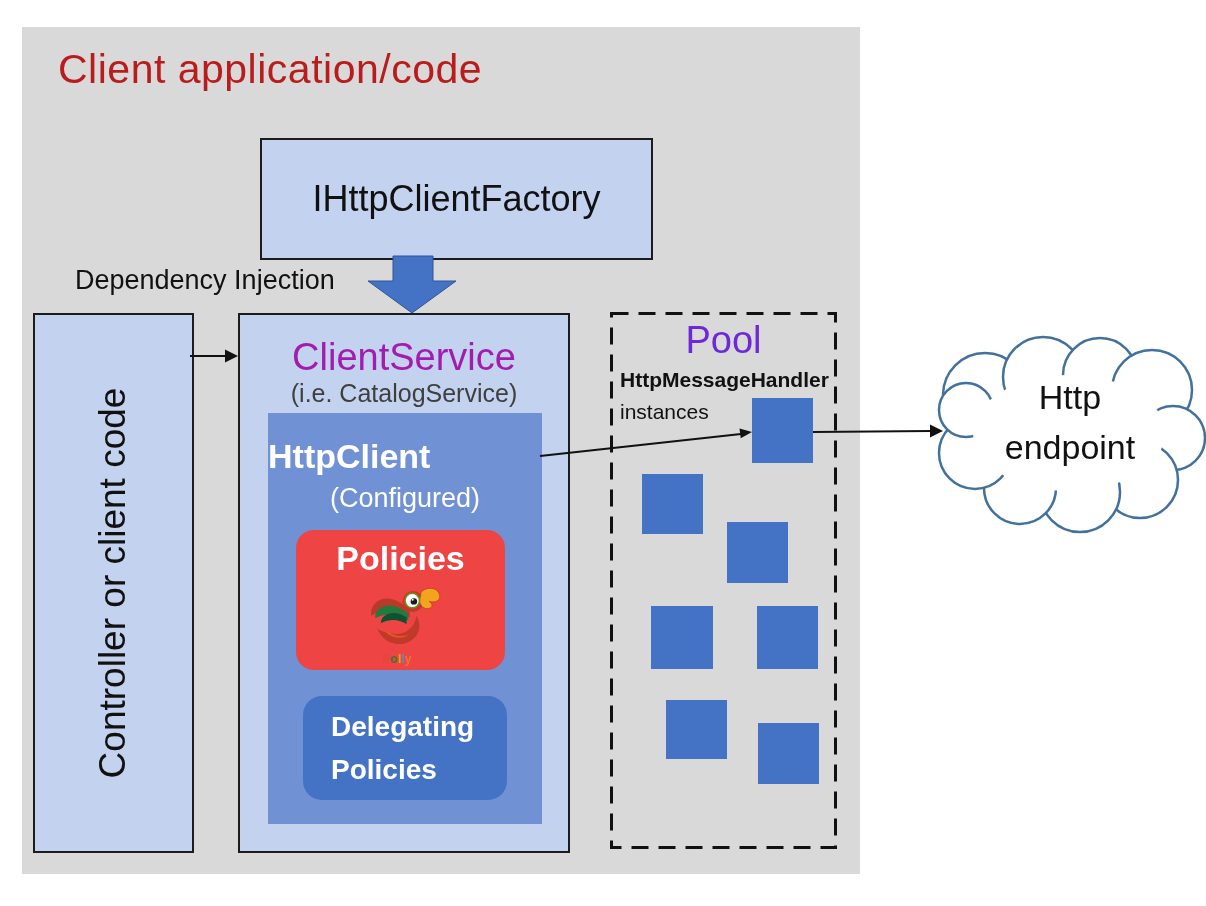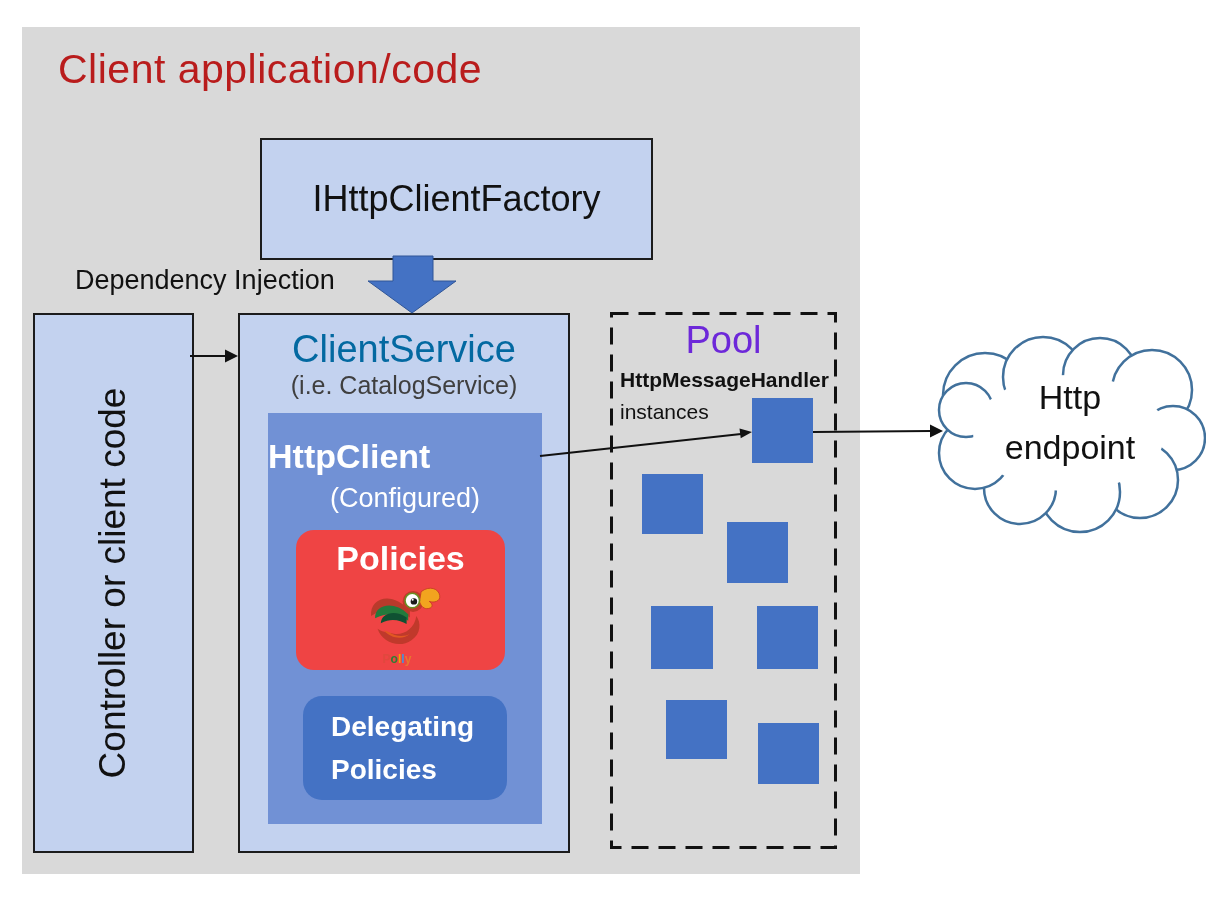--- a/index.html
+++ b/index.html
@@ -14,21 +14,21 @@
   .factory-box span{font-size:36px;color:#111;}
 
   .di-label{position:absolute;left:53px;top:238px;font-size:27px;color:#111;}
 
   .controller-box{position:absolute;left:11px;top:286px;width:157px;height:536px;background:#c3d2ef;
     border:2px solid #1c1c1c;display:flex;align-items:center;justify-content:center;}
   .controller-box span{transform:rotate(-90deg);white-space:nowrap;font-size:37px;color:#111;}
 
   .cs-box{position:absolute;left:216px;top:286px;width:328px;height:536px;background:#c3d2ef;
     border:2px solid #1c1c1c;}
-  .cs-title{margin-top:12px;text-align:center;font-size:38px;color:#0369a1;line-height:44px;}
+  .cs-title{margin-top:20px;text-align:center;font-size:38px;color:#a21caf;line-height:44px;}
   .cs-sub{text-align:center;font-size:25px;color:#3f3f3f;line-height:28px;}
 
   .hc-box{position:absolute;left:28px;top:98px;width:274px;height:411px;background:#7191d5;}
   .hc-title{margin-top:22px;font-size:34px;font-weight:bold;color:#ffffff;line-height:42px;}
   .hc-sub{text-align:center;font-size:27px;color:#ffffff;line-height:42px;}
 
   .pol-box{position:absolute;left:28px;top:117px;width:209px;height:140px;background:#ef4444;border-radius:18px;}
   .pol-title{margin-top:6px;text-align:center;font-size:34px;font-weight:bold;color:#ffffff;line-height:44px;}
   .polly-wrap{position:absolute;left:67px;top:52px;width:84px;height:84px;}
 

